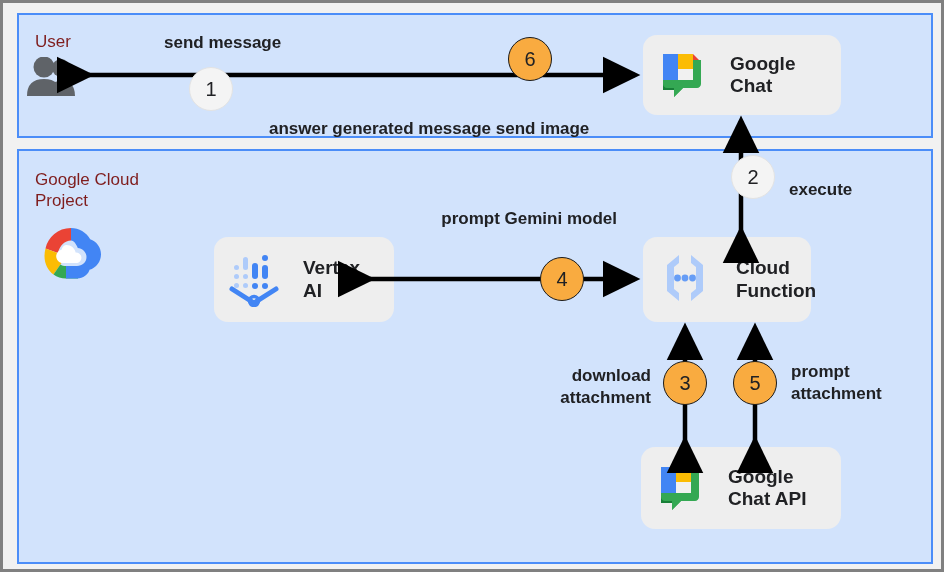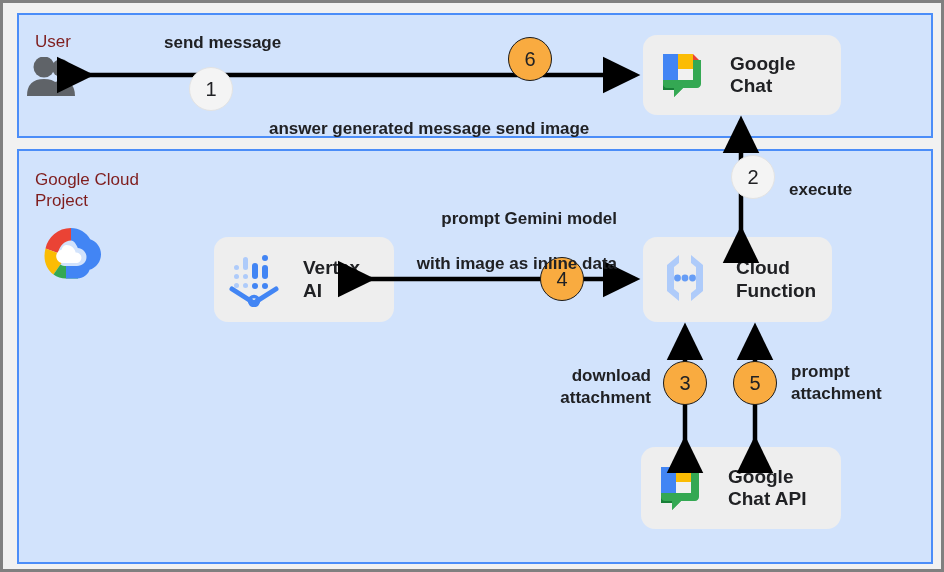--- a/index.html
+++ b/index.html
@@ -53,21 +53,21 @@
     font-size: 19px;
     font-weight: bold;
     color: #202124;
     line-height: 1.18;
     white-space: pre-line;
   }
   .card-icon { flex: 0 0 auto; display: block; }
 
   #card-google-chat     { left: 640px; top: 32px;  width: 198px; height: 80px; }
   #card-vertex-ai       { left: 179px; top: 234px; width: 180px; height: 85px; margin-left: 32px; }
-  #card-cloud-function  { left: 640px; top: 234px; width: 189px; height: 85px; }
+  #card-cloud-function  { left: 640px; top: 234px; width: 168px; height: 85px; }
   #card-google-chat-api { left: 638px; top: 444px; width: 200px; height: 82px; }
 
   
   #user-icon  { position: absolute; left: 22px; top: 54px; }
   #gcloud-logo{ position: absolute; left: 33px; top: 222px; }
 
   
   #arrows {
     position: absolute;
     left: 0; top: 0;
@@ -270,21 +270,20 @@
   <div class="elabel bold" id="label-send-message">send message</div>
 
   <div class="elabel" id="label-answer">
     <span class="mixed-normal">answer generated message </span><span class="bold" style="font-weight:bold">send image</span>
   </div>
 
   <div class="elabel bold" id="label-execute">execute</div>
 
   <div class="elabel center" id="label-prompt">
     <div class="mixed-normal">prompt Gemini model</div>
-    <div style="font-weight:bold">with image as inline data</div>
   </div>
 
   <div class="elabel bold right" id="label-download">download
 attachment</div>
 
   <div class="elabel bold" id="label-upload">prompt
 attachment</div>
 
 </div>
 

